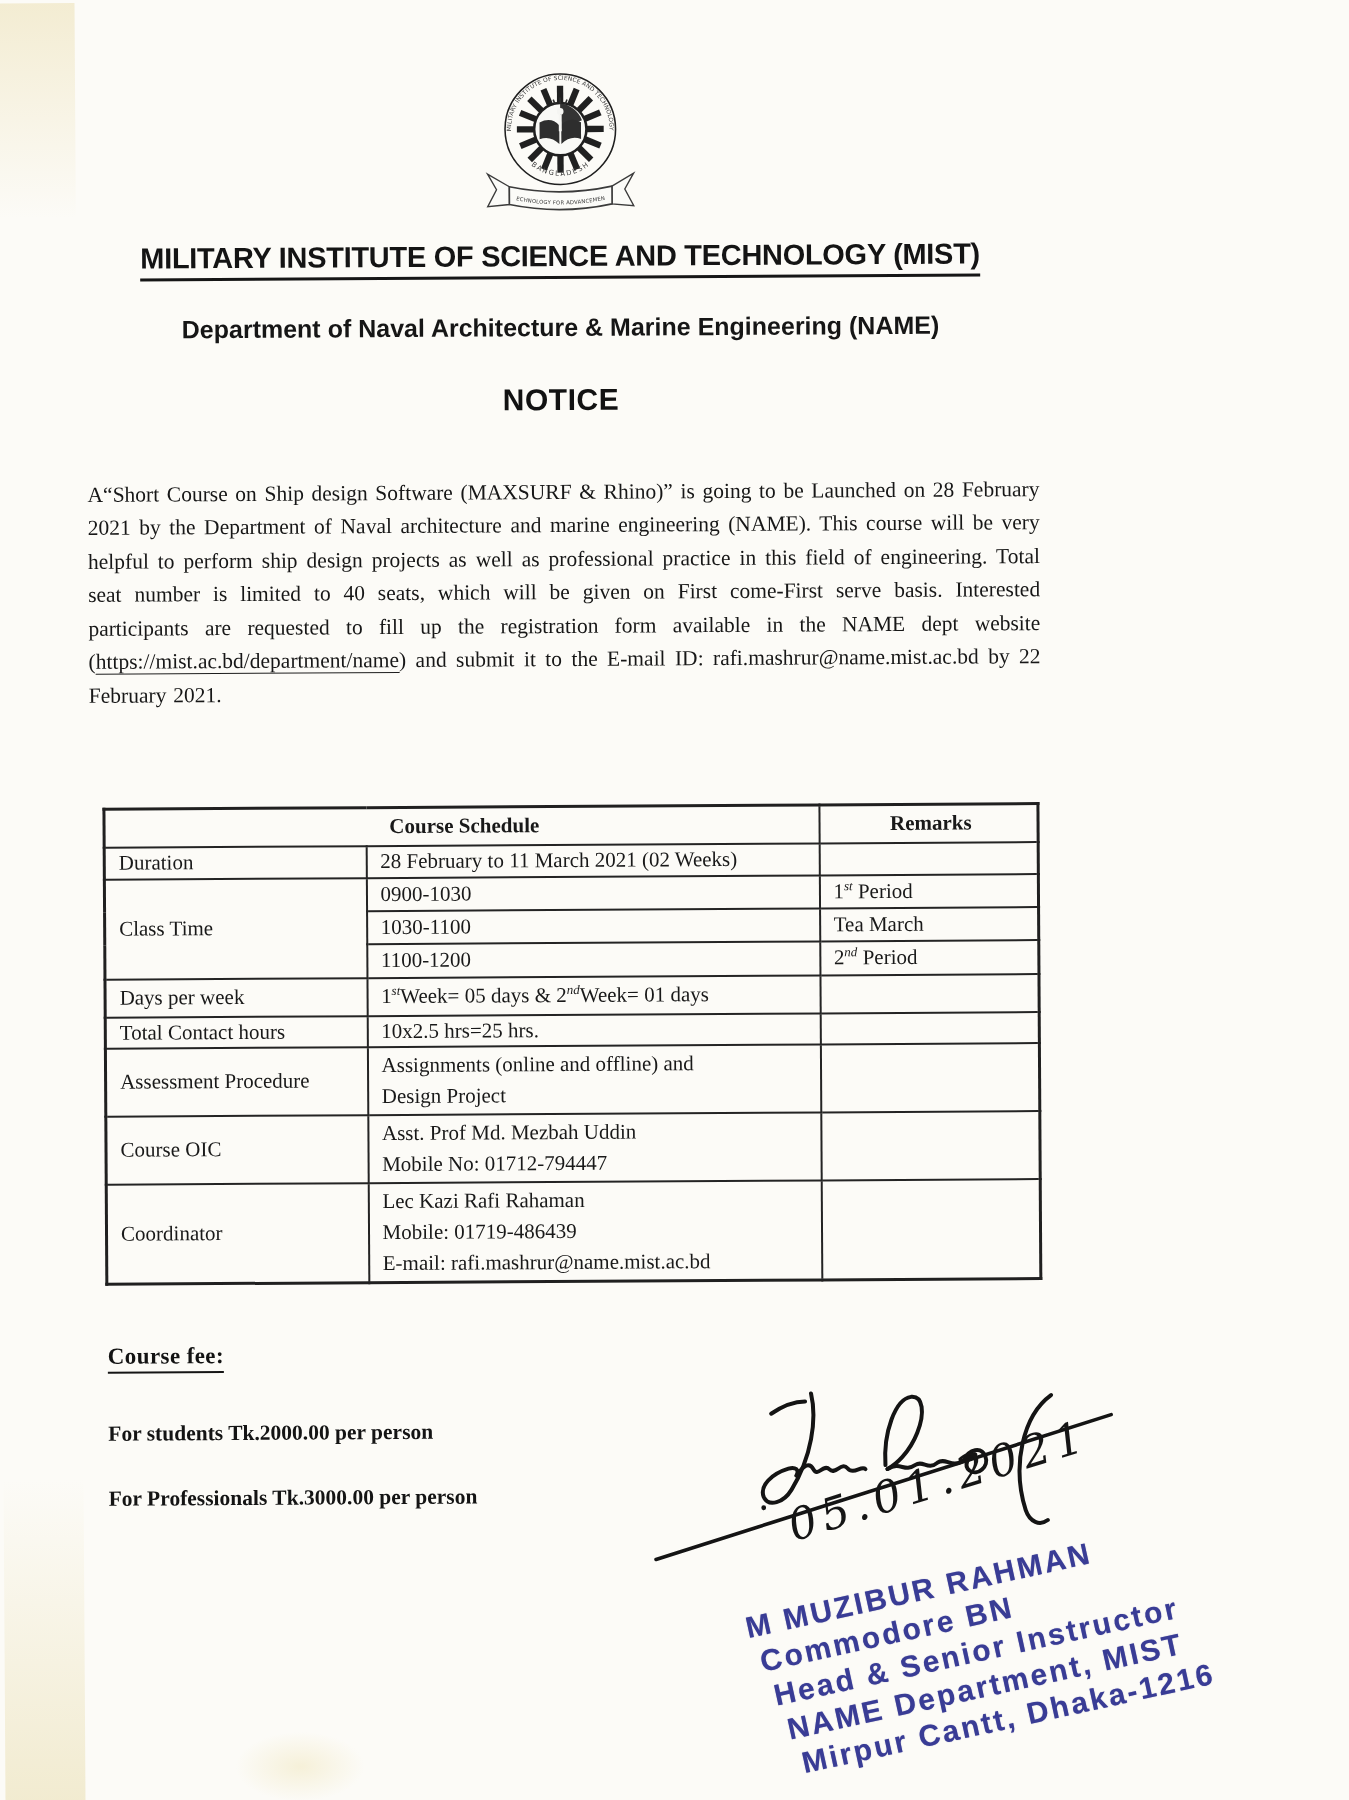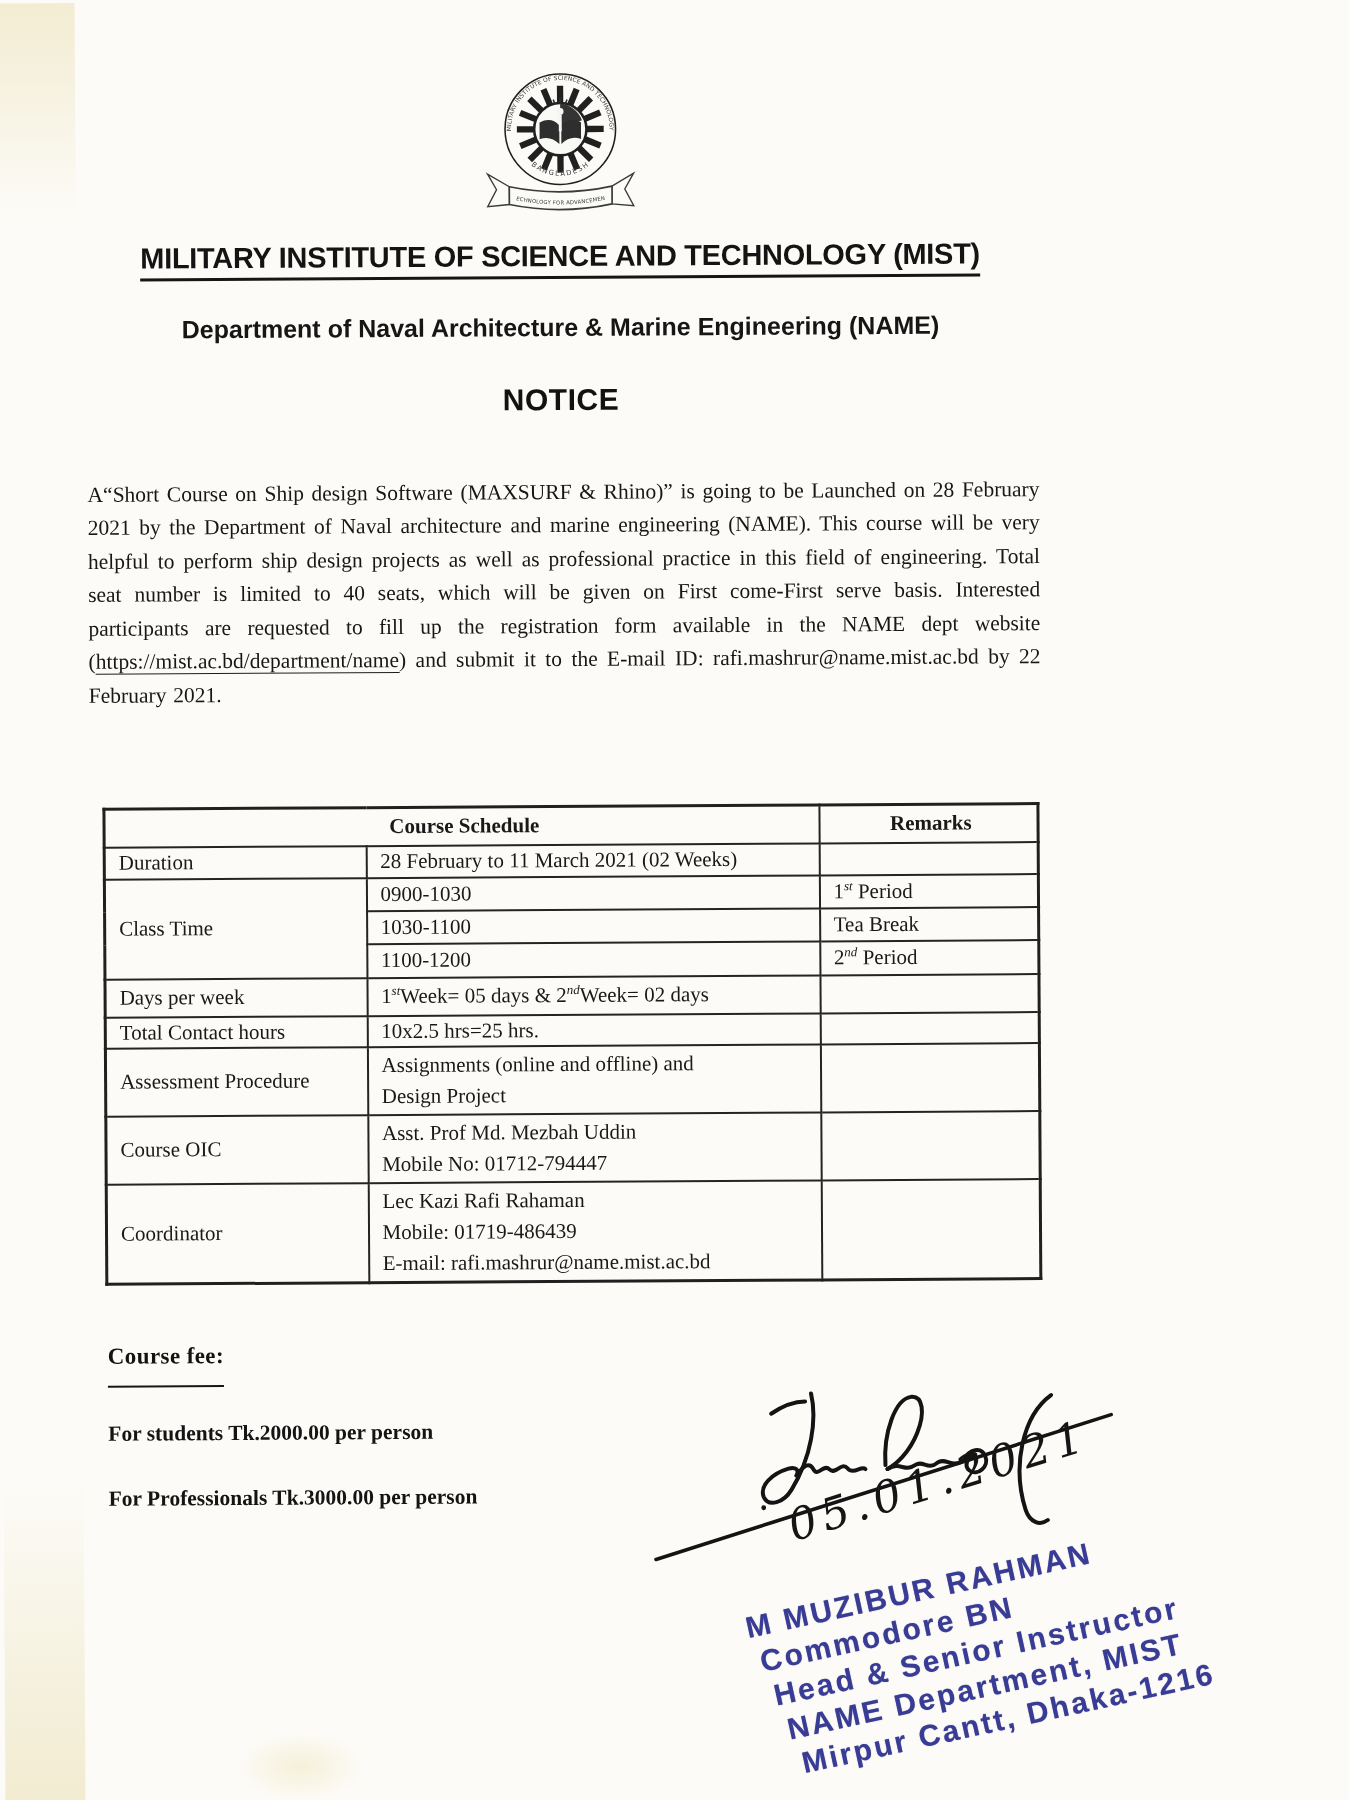--- a/index.html
+++ b/index.html
@@ -56,21 +56,21 @@
   td.v-top { vertical-align:top; padding-top:5px; }
   tr.h38 { height:38px; } tr.h32 { height:32px; } tr.h33 { height:33px; }
   tr.h34 { height:34px; } tr.h31 { height:31px; } tr.h66 { height:66px; } tr.h92 { height:92px; }
   sup.ord { font-size:62%; vertical-align:super; line-height:0;font-style:italic; }
   .cellline { line-height:31px; }
 
   #course-fee-heading {
     position:absolute; left:105px; top:1341px;
     font:bold 23px "Liberation Serif", serif; color:#131313;
   }
-  #course-fee-heading .u2 { border-bottom:2.6px solid #151515; padding-bottom:17px; letter-spacing:.4px; }
+  #course-fee-heading .u2 { border-bottom:2.6px solid #151515; padding-bottom:3px; letter-spacing:.4px; }
   .fee-line { position:absolute; left:105px; font:bold 21.5px "Liberation Serif", serif; color:#141414; }
   #fee-students { top:1419px; }
   #fee-professionals { top:1484px; }
 
   #signature-block { position:absolute; left:630px; top:1363px; }
 
   #approval-stamp {
     position:absolute; left:738px; top:1612px; width:600px;
     transform:rotate(-12deg); transform-origin:0 0;
     font-family:"Liberation Sans", sans-serif; font-weight:bold;
@@ -171,29 +171,29 @@
         <td>28 February to 11 March 2021 (02 Weeks)</td>
         <td></td>
       </tr>
       <tr class="h33">
         <td rowspan="3">Class Time</td>
         <td>0900-1030</td>
         <td><span>1</span><sup class="ord">st</sup><span> Period</span></td>
       </tr>
       <tr class="h33">
         <td>1030-1100</td>
-        <td><span>Tea Break</span><sup class="ord"></sup><span></span></td>
+        <td><span>Tea March</span><sup class="ord"></sup><span></span></td>
       </tr>
       <tr class="h34">
         <td>1100-1200</td>
         <td><span>2</span><sup class="ord">nd</sup><span> Period</span></td>
       </tr>
       <tr class="h38">
         <td>Days per week</td>
-        <td><span>1</span><sup class="ord">st</sup><span>Week= 05 days  &amp; 2</span><sup class="ord">nd</sup><span>Week= 02 days</span></td>
+        <td><span>1</span><sup class="ord">st</sup><span>Week= 05 days  &amp; 2</span><sup class="ord">nd</sup><span>Week= 01 days</span></td>
         <td></td>
       </tr>
       <tr class="h31">
         <td>Total Contact hours</td>
         <td>10x2.5 hrs=25 hrs.</td>
         <td></td>
       </tr>
       <tr class="h66">
         <td class="v-top">Assessment Procedure</td>
         <td class="v-top">

